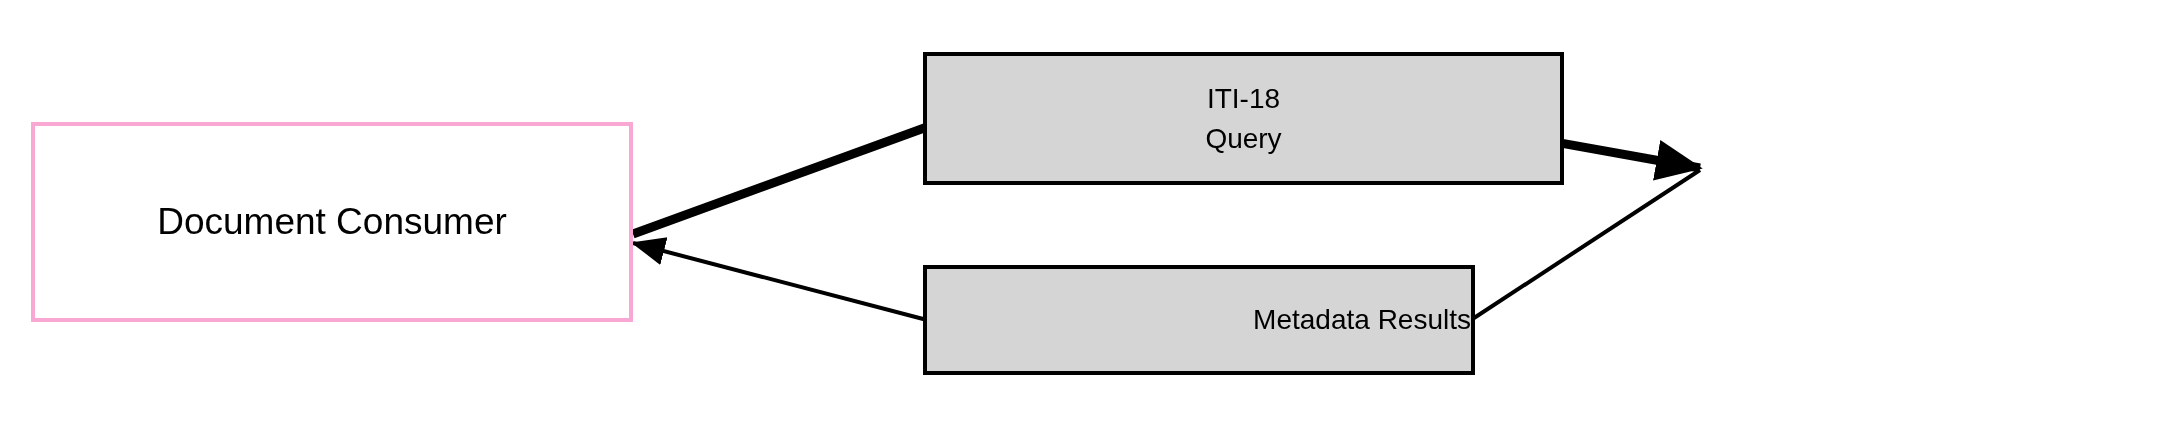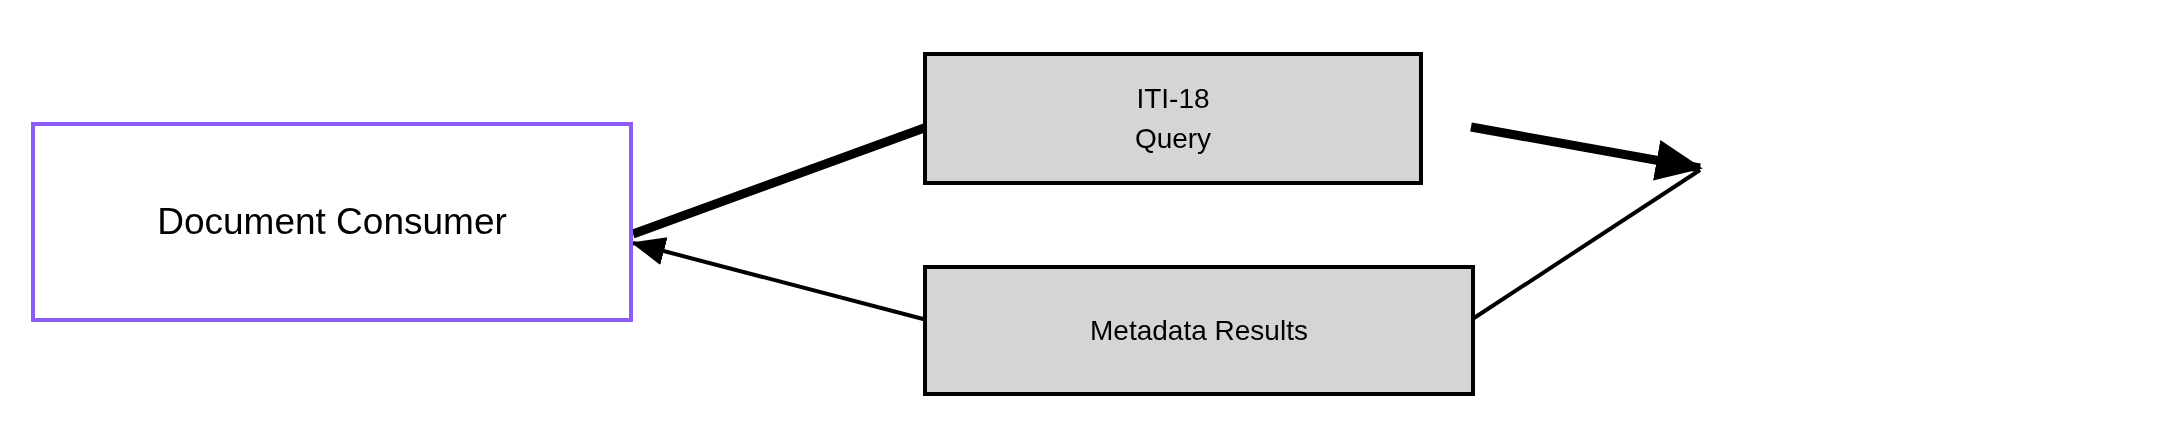--- a/index.html
+++ b/index.html
@@ -26,21 +26,21 @@
   }
   .node-box {
     position: absolute;
     box-sizing: border-box;
     display: flex;
     align-items: center;
     justify-content: center;
     text-align: center;
     color: #000000;
     background: #ffffff;
-    border: 4px solid #8b5cf6;
+    border: 4px solid #f9a8d4;
     z-index: 2;
   }
   .label-box {
     position: absolute;
     box-sizing: border-box;
     display: flex;
     flex-direction: column;
     align-items: center;
     justify-content: center;
     text-align: center;
@@ -59,32 +59,33 @@
   #node-registry {
     left: 1700px;
     top: 124px;
     width: 455px;
     height: 210px;
     font-size: 41px;
   }
   #label-iti18-query {
     left: 923px;
     top: 52px;
-    width: 500px;
+    width: 641px;
     height: 133px;
     font-size: 28px;
     line-height: 1.42;
   }
   #label-metadata-results {
     left: 923px;
     top: 265px;
     width: 552px;
-    height: 131px;
+    height: 110px;
     font-size: 28px;
     line-height: 1.42;
+    align-items: flex-end;
   }
   .label-line {
     display: block;
   }
 </style>
 </head>
 <body>
 
 <div id="diagram-canvas">
 

